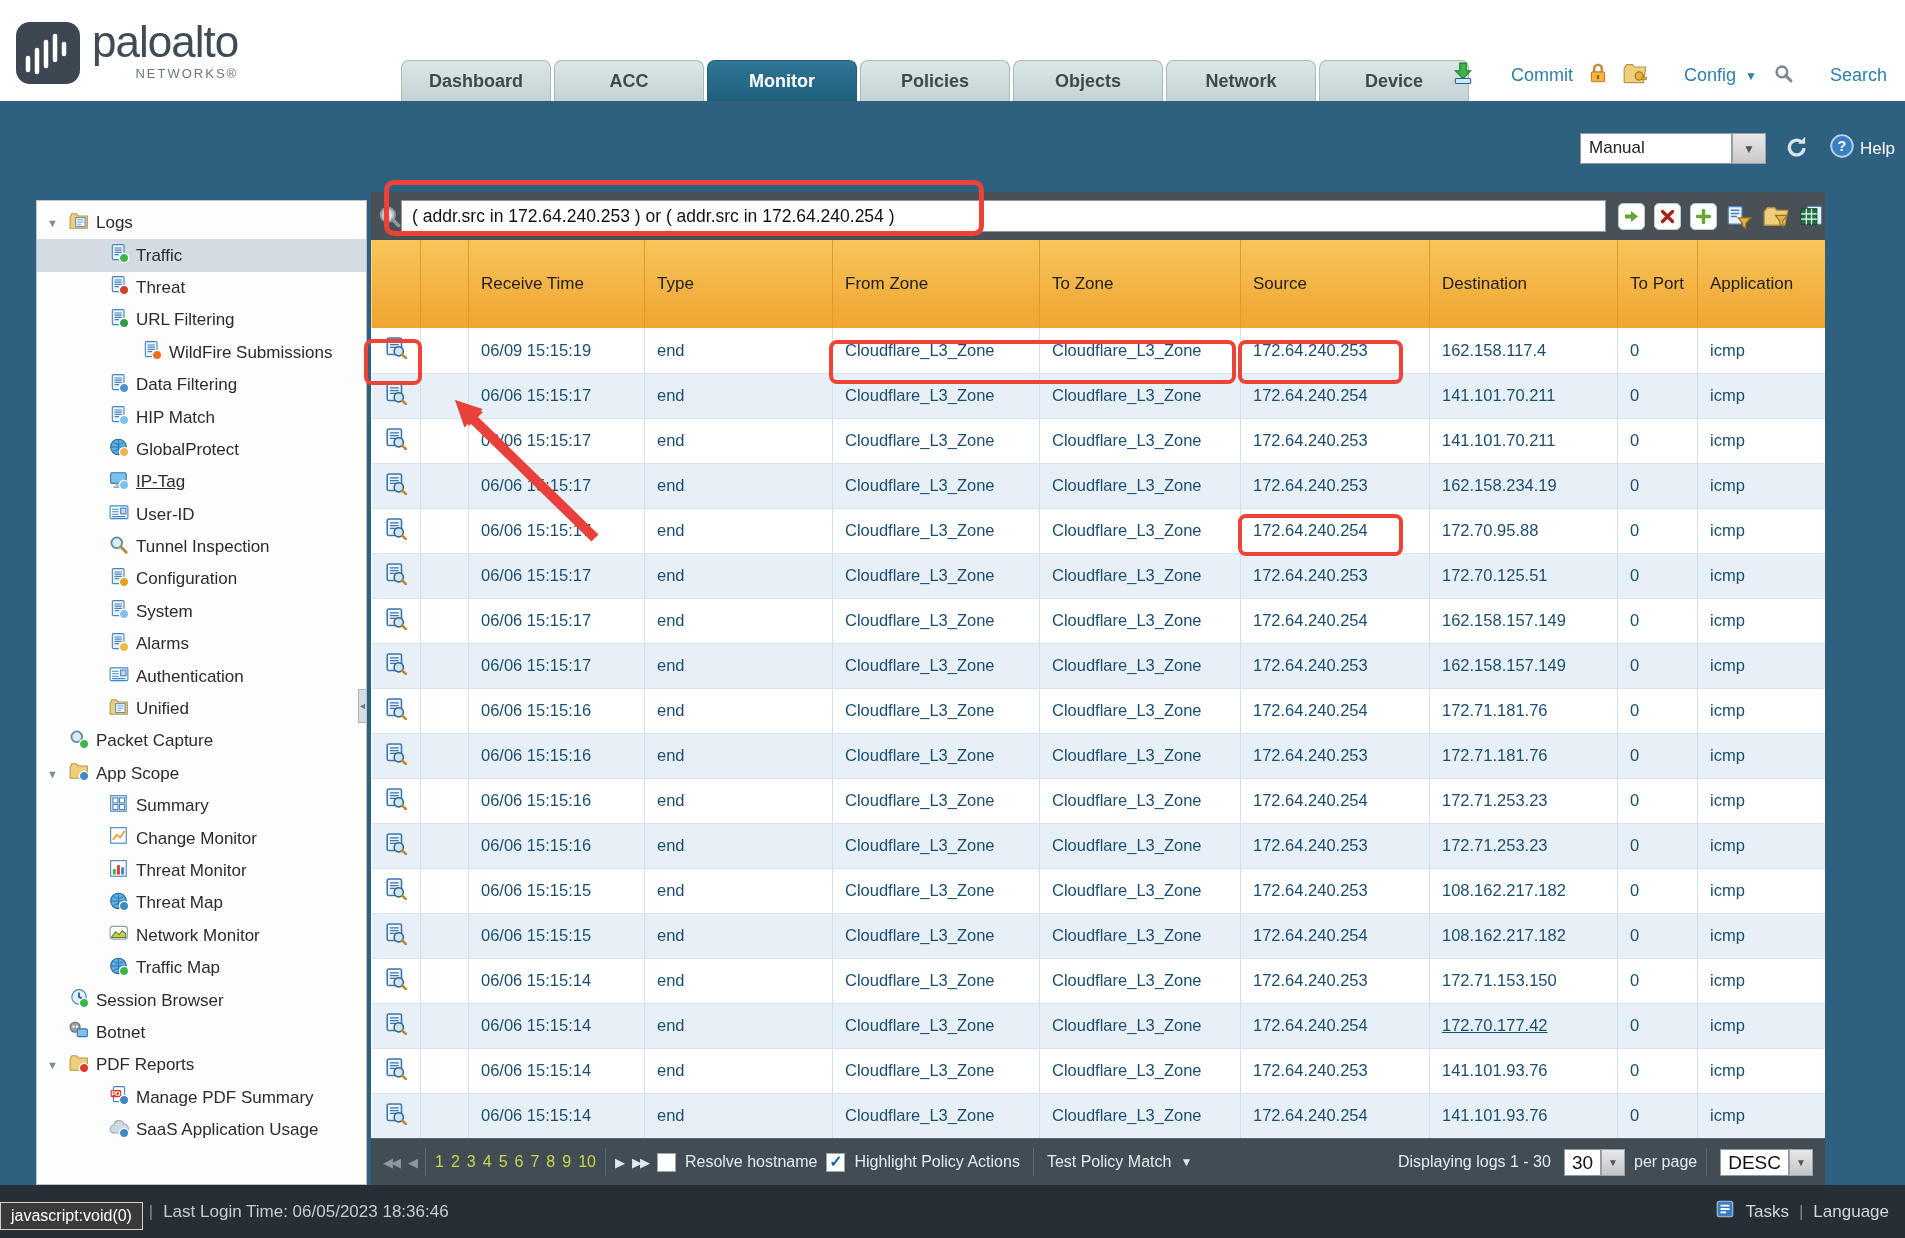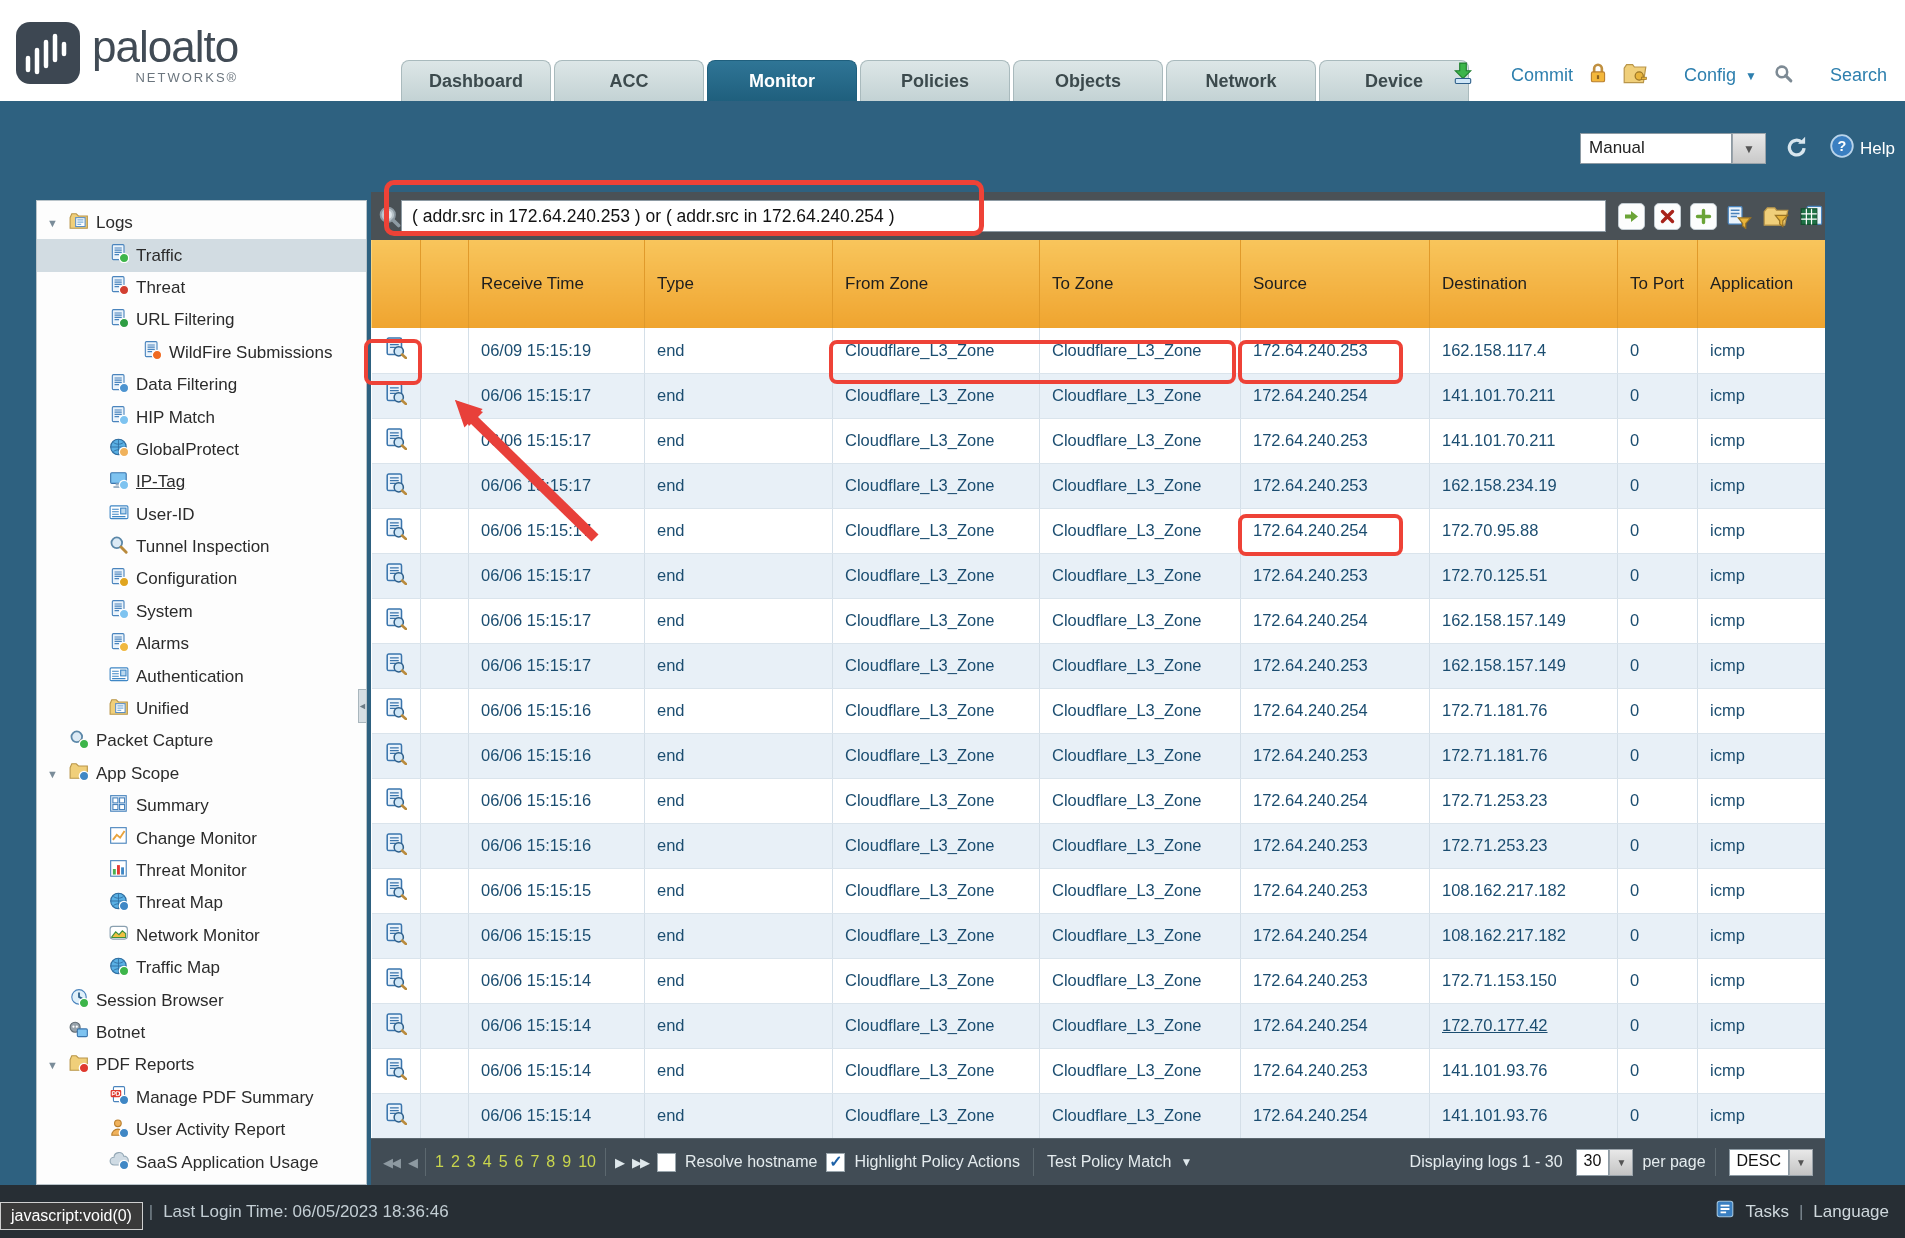--- a/index.html
+++ b/index.html
@@ -2,21 +2,21 @@
 <html><head>
 <meta charset="utf-8">
 <style>
   * { margin:0; padding:0; box-sizing:border-box; }
   html,body { width:1905px; height:1238px; overflow:hidden; }
   body { font-family:"Liberation Sans", sans-serif; background:#2e6180; }
   .page { position:relative; width:1905px; height:1238px; }
 
   
   .header { position:relative; height:101px; background:#ffffff; }
-  .logo { position:absolute; left:16px; top:22px; display:flex; align-items:flex-end; gap:12px; }
+  .logo { position:absolute; left:16px; top:22px; display:flex; align-items:flex-start; gap:12px; }
   .logo-mark { width:64px; height:62px; background:#3d4752; border-radius:14px; position:relative; overflow:hidden; }
   .logo-text { line-height:0.9; }
   .logo-name { font-size:44px; color:#414b55; letter-spacing:-1px; }
   .logo-sub { font-size:13px; color:#6b757e; letter-spacing:2px; text-align:right; margin-top:6px; }
   .tabs { position:absolute; left:401px; bottom:0; display:flex; gap:3px; }
   .tab { min-width:150px; height:41px; padding:0 18px; display:flex; align-items:center; justify-content:center;
          background:linear-gradient(#dde6e7,#c3d2d4); border:1px solid #a9babd; border-bottom:none;
          border-radius:8px 8px 0 0; color:#3c4a4d; font-weight:bold; font-size:18px; cursor:pointer; }
   .tab.active { background:linear-gradient(#2f7596,#1f5f7d); color:#fff; border-color:#1f5f7d; }
   .utils { position:absolute; right:18px; top:62px; display:flex; align-items:center; gap:9px;
@@ -82,21 +82,21 @@
   .pg-arrow { font-size:13px; letter-spacing:-2px; cursor:pointer; }
   .pg-arrow.dim { color:#8d99a1; }
   .pg-arrow.lit { color:#dfe8ec; }
   .pg-sep { width:1px; height:28px; background:#5c686f; }
   .pages { display:flex; gap:7px; }
   .pages span { color:#c9d64d; cursor:pointer; font-size:16px; }
   .cb { width:19px; height:19px; background:#fff; border:1px solid #9aa6ad; display:flex; align-items:center;
         justify-content:center; cursor:pointer; flex:none; }
   .cb .tick { color:#1e62a8; font-weight:bold; font-size:16px; line-height:1; }
   .pg-select { display:flex; margin-left:4px; }
-  .pg-select .val { background:#fff; color:#111; border:1px solid #8d9aa3; height:27px; font-size:16px;
+  .pg-select .val { background:#fff; color:#111; border:1px solid #8d9aa3; height:27px; font-size:19px;
                     padding:2px 7px; }
   .pg-dd { width:24px; height:27px; background:linear-gradient(#e8e8e8,#c4c4c4); border:1px solid #9aa3aa;
            display:flex; align-items:center; justify-content:center; color:#555; font-size:10px; cursor:pointer; }
   .spacer { flex:1; }
 
   
   .statusbar { height:53px; background:#272e34; display:flex; align-items:center; padding:0 16px; gap:10px;
                color:#c3ced4; font-size:17px; position:relative; }
   .statusbar .link { color:#cfd8dd; cursor:pointer; }
   .sb-sep { color:#7d8a92; }
@@ -449,29 +449,20 @@
           </div>
           <div class="tree-item" style="padding-left: 50px;">
             <span class="exp-spacer"></span>
             <span><svg class="tree-ico" width="20" height="20" viewBox="0 0 18 18">
                 <rect x="4" y="1.5" width="10" height="13.5" rx="1" fill="#ffffff" stroke="#4a84bd"></rect>
                 <rect x="1.5" y="4.5" width="9.5" height="6.5" rx="1" fill="#df392e"></rect>
                 <path d="M3 9.5 v-3.5 h1.5 a1 1 0 0 1 0 2.4 h-1.5 M6.5 9.5 v-3.5 h1.3 a1.6 1.6 0 0 1 0 3.5z M9.5 9.5 v-3.5" stroke="#ffffff" fill="none" stroke-width="0.9"></path>
                 <circle cx="13.5" cy="13.5" r="4.2" fill="#3f87c5" stroke="#ffffff" stroke-width="1.2"></circle>
               </svg></span>
             <span>Manage PDF Summary</span>
-          </div>
-          <div class="tree-item" style="padding-left: 50px;">
-            <span class="exp-spacer"></span>
-            <span><svg class="tree-ico" width="20" height="20" viewBox="0 0 18 18">
-                <circle cx="8" cy="4.8" r="3" fill="#f0b25c" stroke="#b97f2e"></circle>
-                <path d="M2.5 15.5 a5.5 5.5 0 0 1 11 0z" fill="#f0b25c" stroke="#b97f2e"></path>
-                <circle cx="13.5" cy="13.5" r="4.2" fill="#3f87c5" stroke="#ffffff" stroke-width="1.2"></circle>
-              </svg></span>
-            <span>User Activity Report</span>
           </div>
           <div class="tree-item" style="padding-left: 50px;">
             <span class="exp-spacer"></span>
             <span><svg class="tree-ico" width="20" height="20" viewBox="0 0 18 18">
                 <path d="M4.5 13.5 a3.5 3.5 0 0 1 0 -7 a4.5 4.5 0 0 1 8.8 -1 a3 3 0 0 1 .2 8z" fill="#cfdbe4" stroke="#93a7b5"></path>
                 <circle cx="13.5" cy="13.5" r="4.2" fill="#3f87c5" stroke="#ffffff" stroke-width="1.2"></circle>
               </svg></span>
             <span>SaaS Application Usage</span>
           </div>
         </div>

